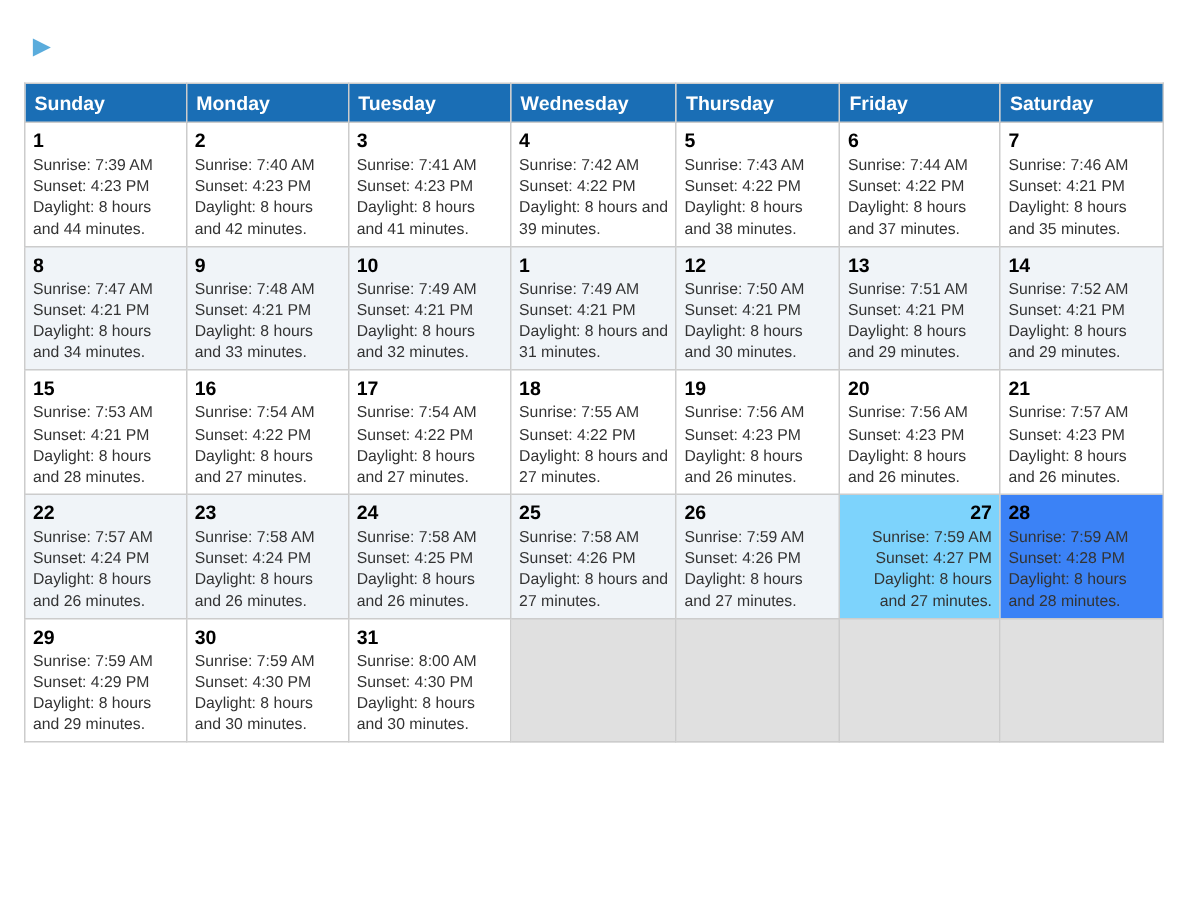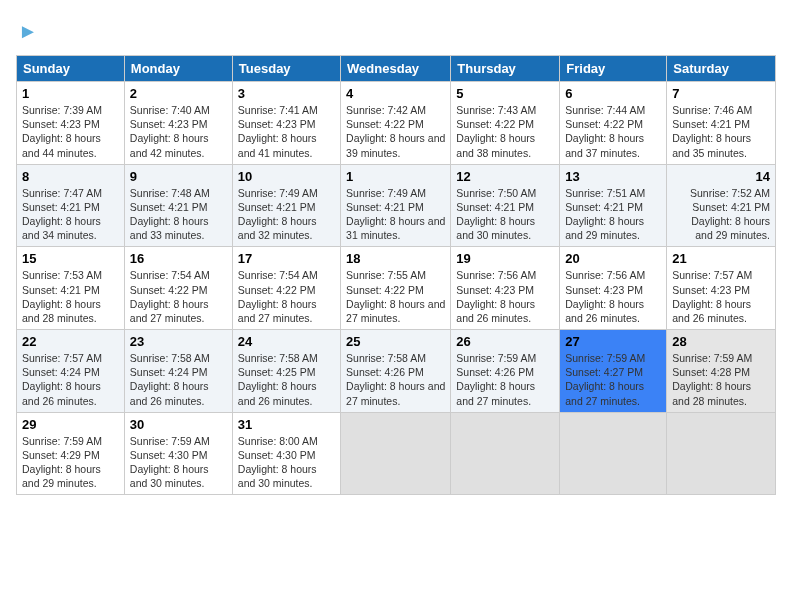--- a/index.html
+++ b/index.html
@@ -155,21 +155,21 @@
             <div class="day-info">Sunrise: 7:49 AM<br>Sunset: 4:21 PM<br>Daylight: 8 hours and 31 minutes.</div>
           </td>
           <td style="background: rgb(240, 244, 248);">
             <span class="day-num">12</span>
             <div class="day-info">Sunrise: 7:50 AM<br>Sunset: 4:21 PM<br>Daylight: 8 hours and 30 minutes.</div>
           </td>
           <td style="background: rgb(240, 244, 248); margin-left: 32px;">
             <span class="day-num">13</span>
             <div class="day-info">Sunrise: 7:51 AM<br>Sunset: 4:21 PM<br>Daylight: 8 hours and 29 minutes.</div>
           </td>
-          <td style="background: rgb(240, 244, 248); text-align: right;">
+          <td style="background: rgb(240, 244, 248);">
             <span class="day-num">14</span>
             <div class="day-info">Sunrise: 7:52 AM<br>Sunset: 4:21 PM<br>Daylight: 8 hours and 29 minutes.</div>
           </td>
         </tr>
         <tr>
           <td style="background: rgb(255, 255, 255);">
             <span class="day-num">15</span>
             <div class="day-info">Sunrise: 7:53 AM<br>Sunset: 4:21 PM<br>Daylight: 8 hours and 28 minutes.</div>
           </td>
           <td style="background: rgb(255, 255, 255);">
@@ -211,25 +211,25 @@
             <div class="day-info">Sunrise: 7:58 AM<br>Sunset: 4:25 PM<br>Daylight: 8 hours and 26 minutes.</div>
           </td>
           <td style="background: rgb(240, 244, 248);">
             <span class="day-num">25</span>
             <div class="day-info">Sunrise: 7:58 AM<br>Sunset: 4:26 PM<br>Daylight: 8 hours and 27 minutes.</div>
           </td>
           <td style="background: rgb(240, 244, 248);">
             <span class="day-num">26</span>
             <div class="day-info">Sunrise: 7:59 AM<br>Sunset: 4:26 PM<br>Daylight: 8 hours and 27 minutes.</div>
           </td>
-          <td style="background: #3b82f6;">
+          <td style="background: #7dd3fc; text-align: right;">
             <span class="day-num">27</span>
             <div class="day-info">Sunrise: 7:59 AM<br>Sunset: 4:27 PM<br>Daylight: 8 hours and 27 minutes.</div>
           </td>
-          <td style="background: #e5e5e5;">
+          <td style="background: #3b82f6;">
             <span class="day-num">28</span>
             <div class="day-info">Sunrise: 7:59 AM<br>Sunset: 4:28 PM<br>Daylight: 8 hours and 28 minutes.</div>
           </td>
         </tr>
         <tr>
           <td style="background: rgb(255, 255, 255);">
             <span class="day-num">29</span>
             <div class="day-info">Sunrise: 7:59 AM<br>Sunset: 4:29 PM<br>Daylight: 8 hours and 29 minutes.</div>
           </td>
           <td style="background: rgb(255, 255, 255); margin-top: 16px;">

